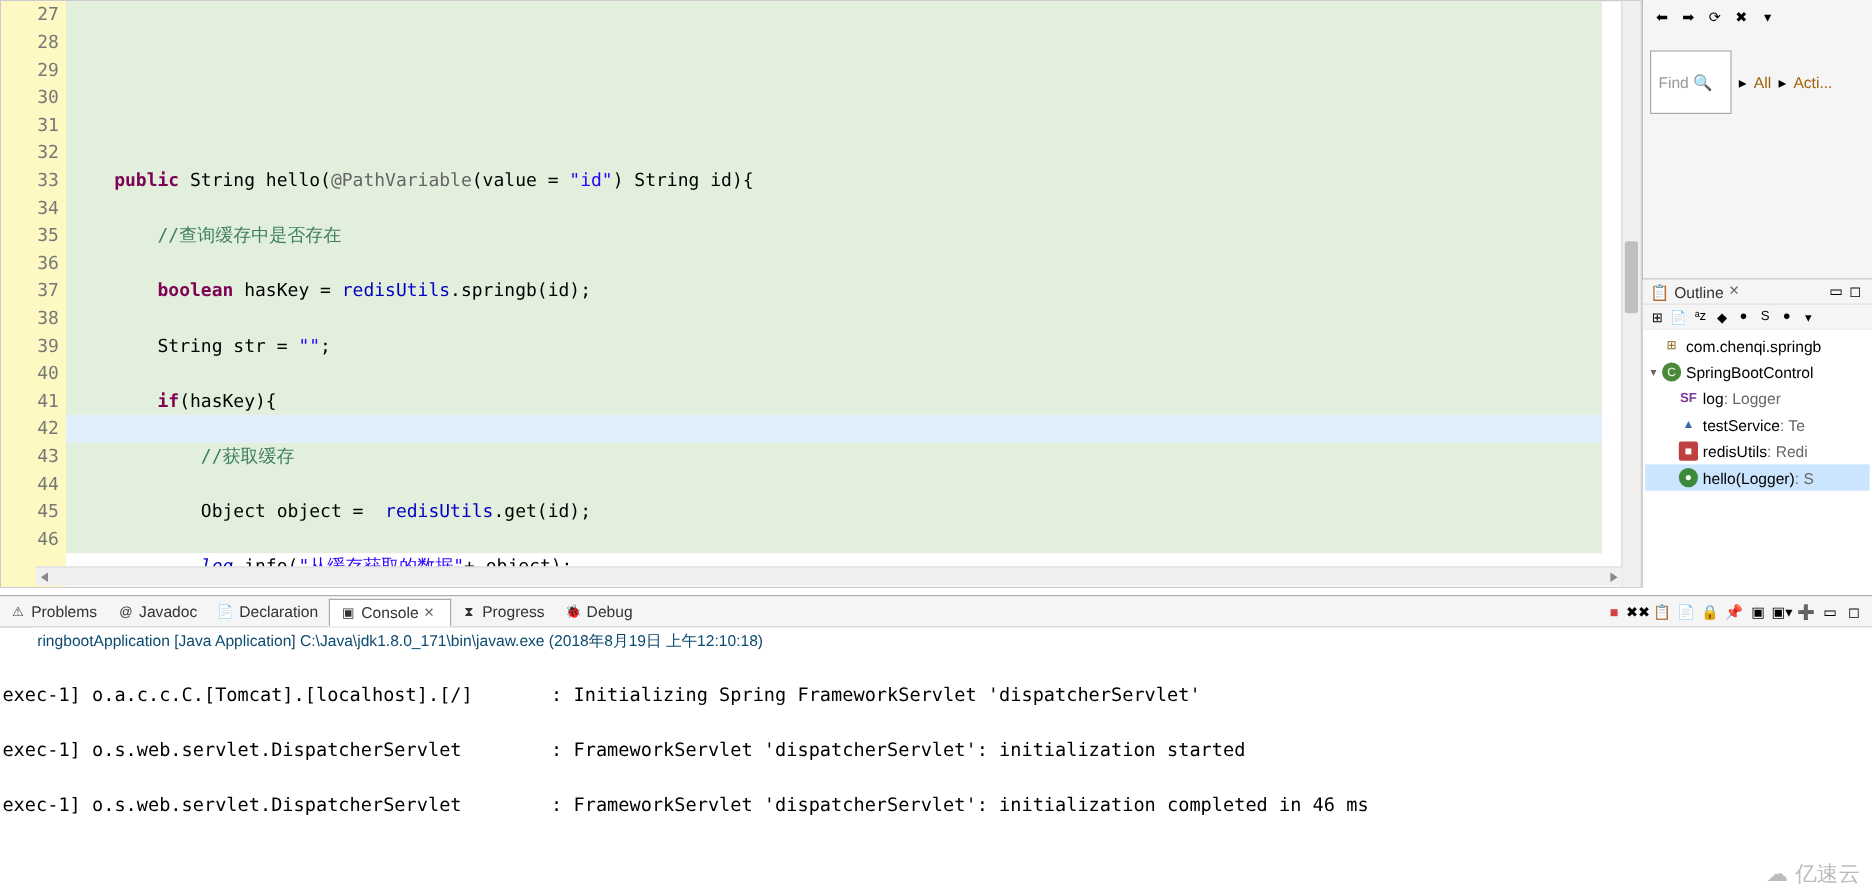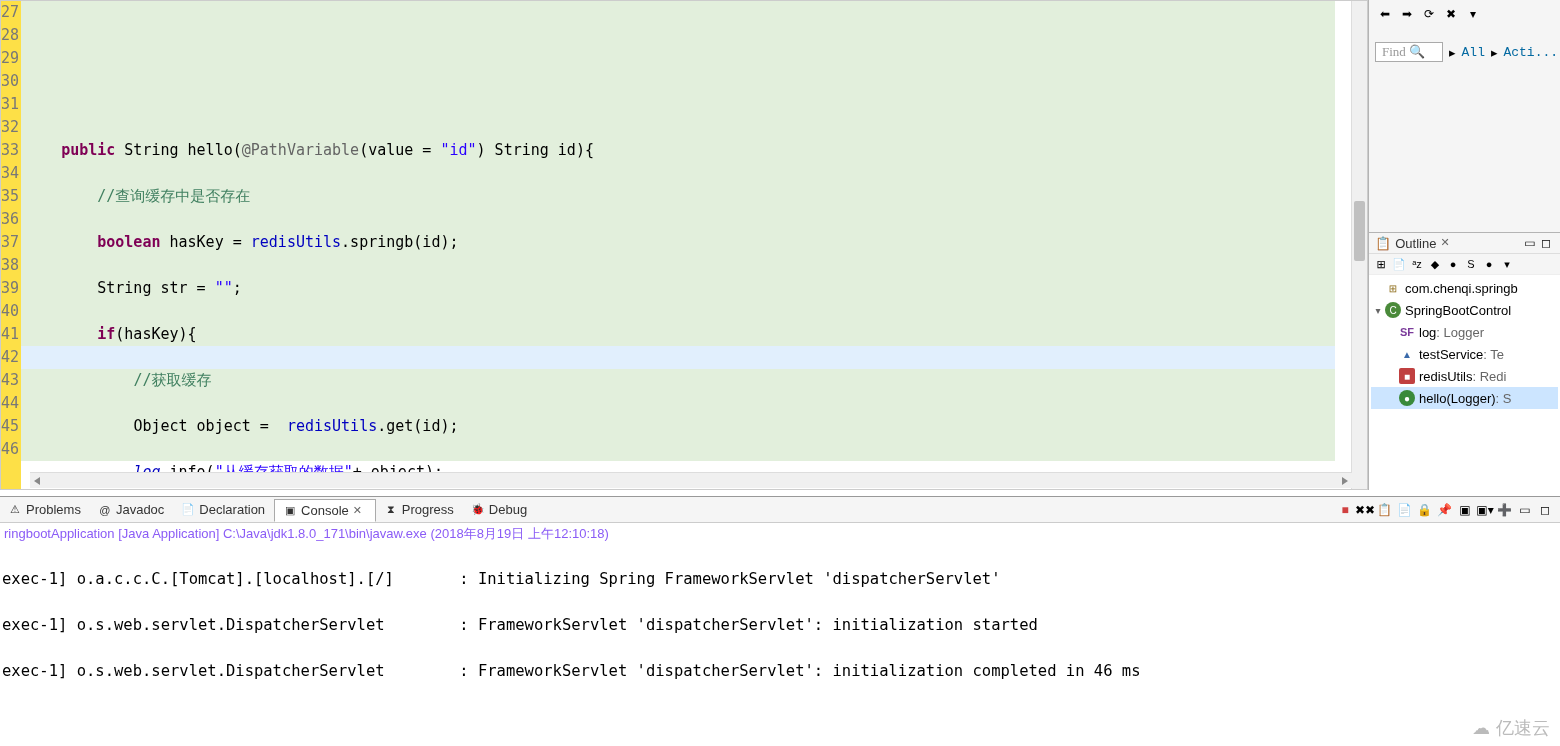--- a/index.html
+++ b/index.html
@@ -1,19 +1,19 @@
 <!DOCTYPE html>
 <html><head>
 <meta charset="utf-8">
 <style>
 * { margin: 0; padding: 0; box-sizing: border-box; }
 body { font-family: "Microsoft YaHei", Arial, sans-serif; font-size: 13px; background: #fff; width: 1560px; height: 746px; overflow: hidden; position: relative; }
 .main-layout { display: flex; height: 490px; }
 .editor-panel { flex: 1; display: flex; background: #fff; border: 1px solid #ccc; }
-.gutter { width: 20px; background: #fde047; color: #787878; text-align: right; padding-right: 6px; font-family: Consolas, monospace; font-size: 15px; line-height: 23px; padding-top: 0; user-select: none; }
+.gutter { width: 54px; background: #fef9c3; color: #787878; text-align: right; padding-right: 6px; font-family: Consolas, monospace; font-size: 15px; line-height: 23px; padding-top: 0; user-select: none; }
 .code-area { flex: 1; position: relative; font-family: Consolas, "Microsoft YaHei", monospace; font-size: 15px; line-height: 23px; white-space: pre; overflow: hidden; }
 .code-bg { position: absolute; left: 0; right: 16px; background: #b6d7a8; opacity: 0.4; }
 .code-bg.hl { background: #d4e8fc; opacity: 0.7; }
 .code-content { position: relative; }
 .code-line { height: 23px; padding-left: 4px; }
 .kw { color: #7f0055; font-weight: bold; }
 .str { color: #2a00ff; }
 .com { color: #3f7f5f; }
 .field { color: #0000c0; }
 .field-it { color: #0000c0; font-style: italic; }
@@ -23,24 +23,24 @@
 .hscroll { height: 16px; background: #f0f0f0; border-top: 1px solid #ddd; position: relative; margin-left: 30px; }
 .hscroll::before, .hscroll::after { content: ''; position: absolute; top: 4px; width: 0; height: 0; border-top: 4px solid transparent; border-bottom: 4px solid transparent; }
 .hscroll::before { left: 4px; border-right: 6px solid #888; }
 .hscroll::after { right: 4px; border-left: 6px solid #888; }
 
 .right-panel { width: 192px; border-left: 1px solid #b4b4b4; display: flex; flex-direction: column; background: #f5f5f5; }
 .rp-top { height: 232px; padding: 4px; }
 .rp-toolbar { display: flex; gap: 6px; padding: 2px 4px; }
 .rp-icon { width: 16px; height: 16px; font-size: 12px; display: inline-flex; align-items: center; justify-content: center; cursor: pointer; }
 .find-row { display: flex; align-items: center; gap: 6px; margin-top: 16px; padding: 2px; }
-.find-box { border: 1px solid #aaa; background: #fff; padding: 1px 6px; display: flex; align-items: center; gap: 4px; flex: 0 0 68px; font-family: Liberation Serif, serif; }
+.find-box { border: 1px solid #aaa; background: #fff; padding: 18px 6px; display: flex; align-items: center; gap: 4px; flex: 0 0 68px; }
 .find-box span:first-child { color: #999; }
 .rp-links { display: flex; gap: 6px; align-items: center; }
-.rp-link { color: #0369a1; cursor: pointer; font-family: Liberation Mono, monospace; }
+.rp-link { color: #a16207; cursor: pointer; }
 .outline-view { flex: 1; border-top: 1px solid #b4b4b4; background: #fff; display: flex; flex-direction: column; }
 .outline-header { display: flex; align-items: center; padding: 2px 6px; background: #f5f5f5; border-bottom: 1px solid #ddd; }
 .outline-title { flex: 1; font-size: 13px; color: #333; display: flex; align-items: center; gap: 4px; }
 .outline-close { width: 14px; height: 14px; font-size: 11px; cursor: pointer; color: #666; }
 .outline-toolbar { display: flex; gap: 2px; padding: 2px 4px; background: #f5f5f5; border-bottom: 1px solid #eee; }
 .ot-icon { width: 16px; height: 16px; font-size: 11px; cursor: pointer; display: inline-flex; align-items: center; justify-content: center; }
 .outline-tree { flex: 1; padding: 2px; overflow: hidden; font-size: 13px; }
 .tree-row { display: flex; align-items: center; height: 22px; cursor: pointer; white-space: nowrap; }
 .tree-row.selected { background: #cce5ff; }
 .tw { width: 14px; text-align: center; color: #666; font-size: 10px; }
@@ -55,21 +55,21 @@
 
 .bottom-panel { border-top: 1px solid #999; position: absolute; bottom: 0; left: 0; right: 0; height: 250px; background: #fff; display: flex; flex-direction: column; }
 .tabs-row { display: flex; align-items: center; background: #f5f5f5; border-bottom: 1px solid #ccc; height: 26px; }
 .btab { display: flex; align-items: center; gap: 4px; padding: 3px 8px; cursor: pointer; font-size: 13px; color: #333; border-right: 1px solid transparent; }
 .btab.active { background: #fff; border: 1px solid #aaa; border-bottom: 1px solid #fff; position: relative; top: 1px; }
 .btab-icon { width: 14px; height: 14px; font-size: 11px; display: inline-flex; align-items: center; justify-content: center; }
 .tabs-spacer { flex: 1; }
 .console-toolbar { display: flex; gap: 2px; padding-right: 6px; }
 .ct-icon { width: 18px; height: 18px; font-size: 12px; cursor: pointer; display: inline-flex; align-items: center; justify-content: center; }
 .ct-stop { color: #d04040; }
-.console-header { padding: 2px 4px; font-size: 13px; color: #8b5cf6; background: #fff; }
+.console-header { padding: 2px 4px; font-size: 13px; color: #0c4a6e; background: #fff; margin-left: 27px; }
 .console-output { flex: 1; font-family: Consolas, monospace; font-size: 15.5px; line-height: 23px; padding: 0 2px; white-space: pre; overflow: hidden; position: relative; }
 .console-line { height: 23px; }
 .hlbox { display: inline-block; border: 2px solid #d04040; padding: 0 2px; }
 .watermark { position: absolute; right: 10px; bottom: 6px; color: #bbb; font-size: 18px; display: flex; align-items: center; gap: 6px; pointer-events: none; font-family: Arial; }
 </style>
 </head>
 <body>
 
 <div class="main-layout">
   <div class="editor-panel">

